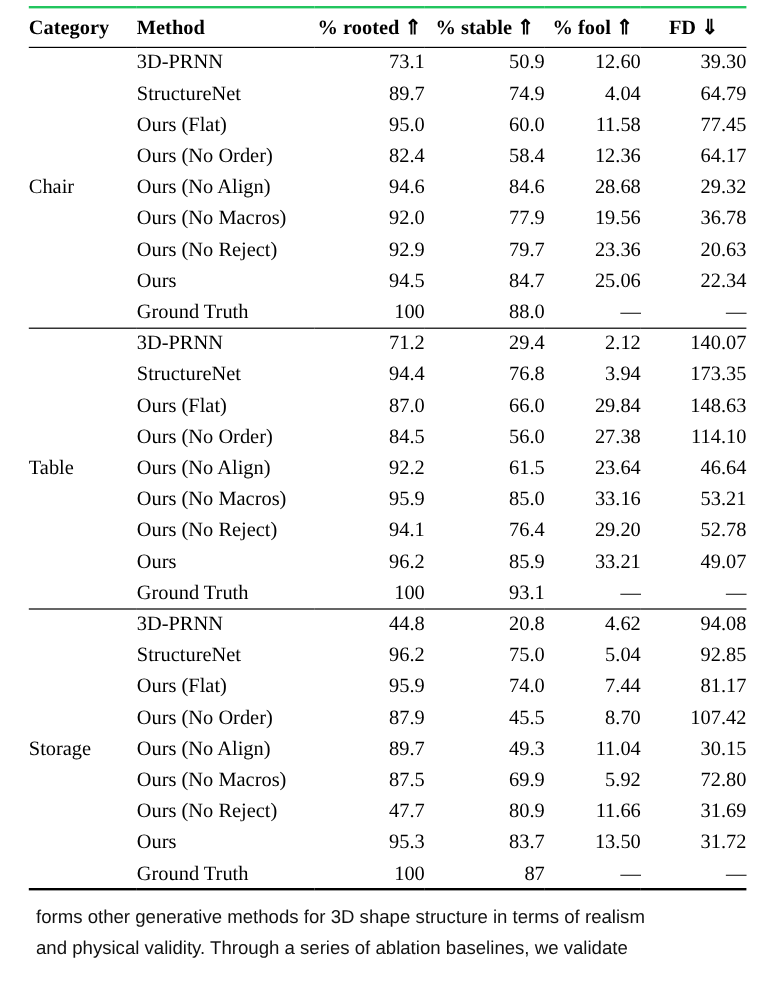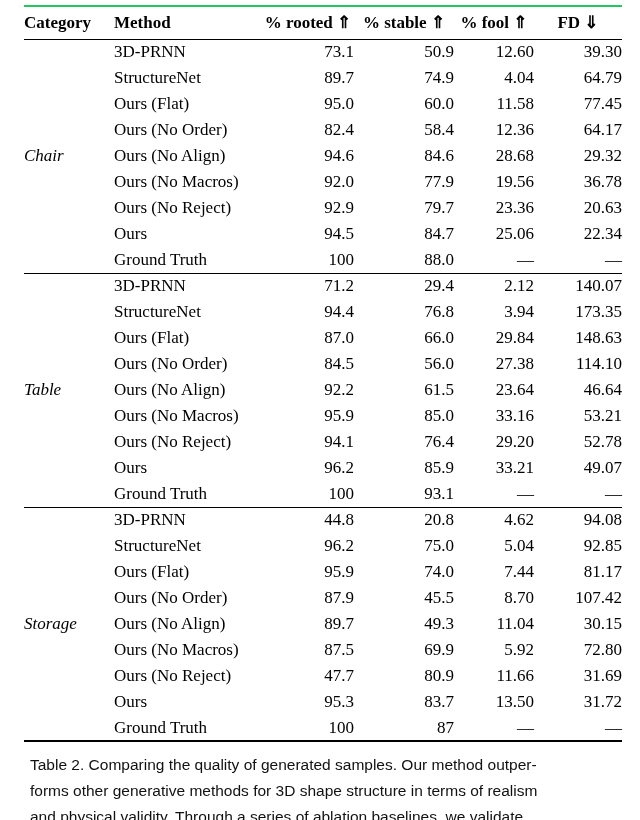--- a/index.html
+++ b/index.html
@@ -23,21 +23,21 @@
     border-bottom: 1px solid #000;
     white-space: nowrap;
   }
   th.h-left { text-align: left; }
   th.h-num  { text-align: center; padding-right: 2px; }
 
   table.results td {
     font-size: 17px; height: 26px; padding: 0;
     vertical-align: middle; white-space: nowrap;
   }
-  td.cat    { font-style: italic; text-align: left; }
+  td.cat    { text-align: left; }
   td.method { text-align: left; margin-left: 32px; }
   td.num    { text-align: right; padding-right: 10px; }
   td.b      { font-weight: normal; }
   tr.group-start td { border-top: 1px solid #000; }
 
   .caption {
     position: absolute; left: 30px; top: 752px; width: 586px;
     font-family: "Liberation Sans", sans-serif;
     font-size: 15.5px; line-height: 26px; color: #111111;
   }
@@ -257,18 +257,17 @@
           <td class="method">Ground Truth</td>
           <td class="num">100</td>
           <td class="num">87</td>
           <td class="num">—</td>
           <td class="num">—</td>
         </tr>
       </tbody>
   </table>
 
   <div class="caption">
-    <div>Table 2.  Comparing the quality of generated samples. Our method outper-</div>
     <div>forms other generative methods for 3D shape structure in terms of realism</div>
     <div>and physical validity. Through a series of ablation baselines, we validate</div>
   </div>
 
 </div>
 
 </body></html>

